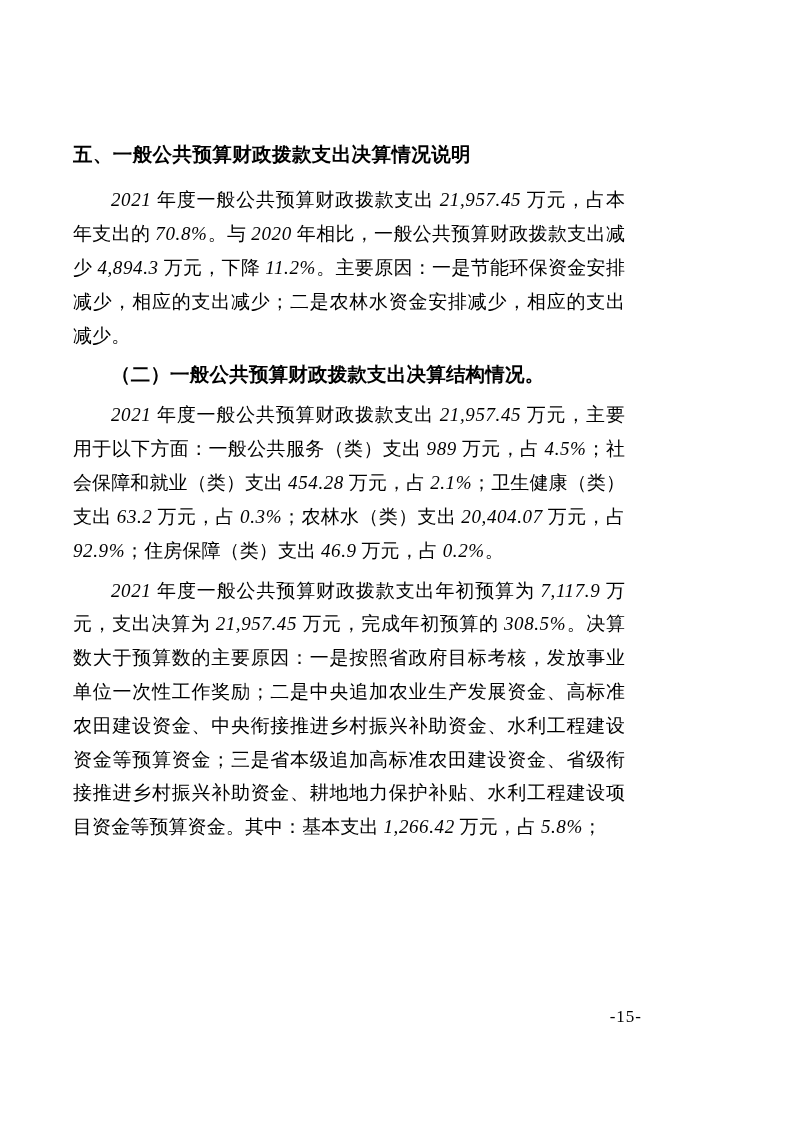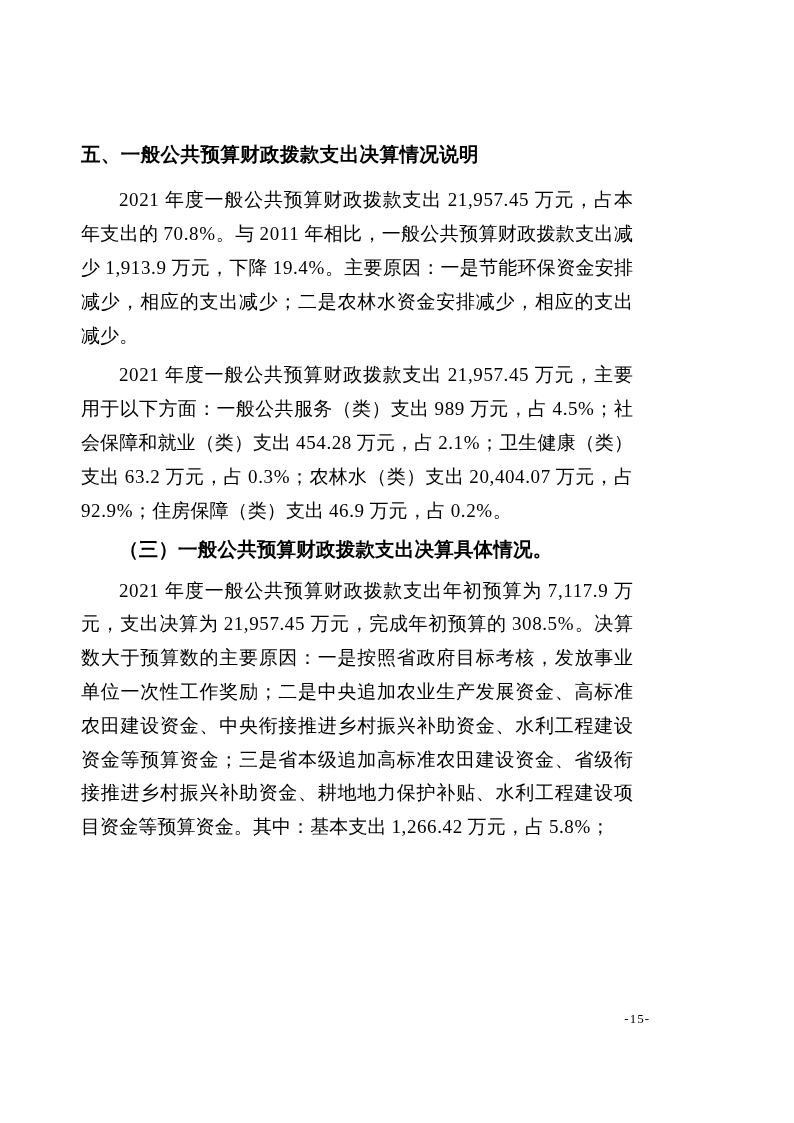--- a/index.html
+++ b/index.html
@@ -10,21 +10,21 @@
   body {
     width: 794px;
     height: 1123px;
     font-family: "Liberation Serif", "DejaVu Serif", serif;
     color: #000000;
     position: relative;
     overflow: hidden;
   }
   .page {
     position: absolute;
-    left: 16px;
+    left: 8px;
     top: 0;
     width: 730px;
     height: 1123px;
     box-sizing: border-box;
     padding: 140px 96px 60px 65px;
   }
   .doc-body {
     width: 552px;
   }
   h2.heading {
@@ -51,46 +51,47 @@
     text-align: justify;
     text-justify: inter-ideograph;
     letter-spacing: 0.1px;
   }
   .b {
     font-weight: normal;
   }
   .num {
     font-family: "Liberation Serif", "DejaVu Serif", serif;
     letter-spacing: 0.6px;
+    font-style: italic;
   }
   .footer-pageno {
     position: absolute;
     right: 96px;
     bottom: 96px;
-    font-size: 13px;
+    font-size: 17px;
     letter-spacing: 1px;
   }
 </style>
 </head>
 <body>
 
 <div class="page">
   <div class="doc-body">
 
     <h2 class="heading">五、一般公共预算财政拨款支出决算情况说明</h2>
 
     <p class="para">
-      <span class="num">2021</span> 年度一般公共预算财政拨款支出 <span class="num">21,957.45</span> 万元，占本年支出的 <span class="num">70.8%</span>。与 <span class="num">2011</span> 年相比，一般公共预算财政拨款支出减少 <span class="num">1,913.9</span> 万元，下降 <span class="num">19.4%</span>。主要原因：一是节能环保资金安排减少，相应的支出减少；二是农林水资金安排减少，相应的支出减少。
+      <span class="num">2021</span> 年度一般公共预算财政拨款支出 <span class="num">21,957.45</span> 万元，占本年支出的 <span class="num">70.8%</span>。与 <span class="num">2020</span> 年相比，一般公共预算财政拨款支出减少 <span class="num">4,894.3</span> 万元，下降 <span class="num">11.2%</span>。主要原因：一是节能环保资金安排减少，相应的支出减少；二是农林水资金安排减少，相应的支出减少。
     </p>
 
+    <h3 class="subheading">（二）一般公共预算财政拨款支出决算结构情况。</h3>
     <p class="para">
       <span class="num">2021</span> 年度一般公共预算财政拨款支出 <span class="num">21,957.45</span> 万元，主要用于以下方面：<span class="b">一般公共服务（类）</span>支出 <span class="num">989</span> 万元，占 <span class="num">4.5%</span>；<span class="b">社会保障和就业（类）</span>支出 <span class="num">454.28</span> 万元，占 <span class="num">2.1%</span>；<span class="b">卫生健康（类）</span>支出 <span class="num">63.2</span> 万元，占 <span class="num">0.3%</span>；<span class="b">农林水（类）</span>支出 <span class="num">20,404.07</span> 万元，占 <span class="num">92.9%</span>；<span class="b">住房保障（类）</span>支出 <span class="num">46.9</span> 万元，占 <span class="num">0.2%</span>。
     </p>
 
-    <h3 class="subheading">（三）一般公共预算财政拨款支出决算具体情况。</h3>
     <p class="para">
       <span class="num">2021</span> 年度一般公共预算财政拨款支出年初预算为 <span class="num">7,117.9</span> 万元，支出决算为 <span class="num">21,957.45</span> 万元，完成年初预算的 <span class="num">308.5%</span>。决算数大于预算数的主要原因：一是按照省政府目标考核，发放事业单位一次性工作奖励；二是中央追加农业生产发展资金、高标准农田建设资金、中央衔接推进乡村振兴补助资金、水利工程建设资金等预算资金；三是省本级追加高标准农田建设资金、省级衔接推进乡村振兴补助资金、耕地地力保护补贴、水利工程建设项目资金等预算资金。其中：基本支出 <span class="num">1,266.42</span> 万元，占 <span class="num">5.8%</span>；
     </p>
 
   </div>
 
   <div class="footer-pageno">-15-</div>
 </div>
 
 </body></html>

